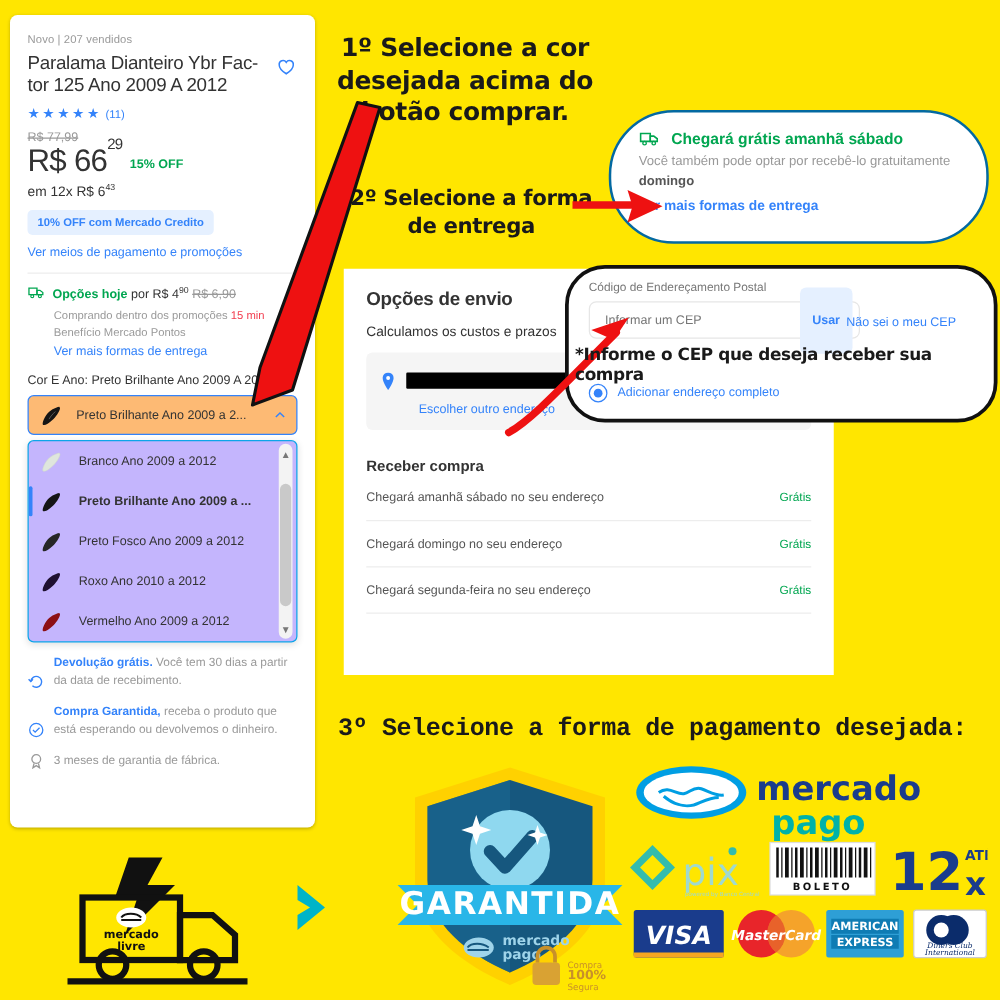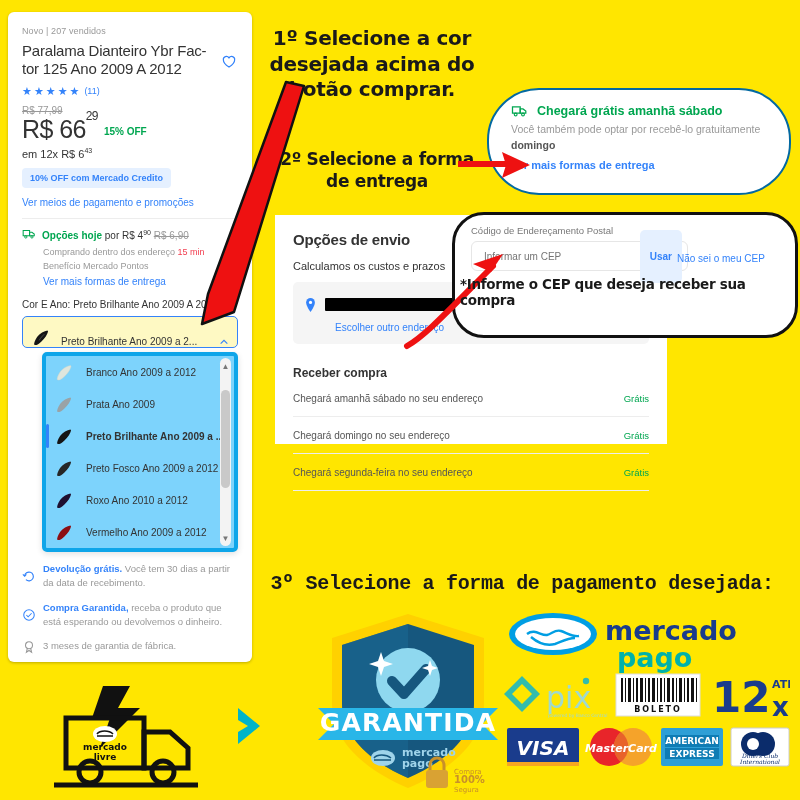--- a/index.html
+++ b/index.html
@@ -16,21 +16,21 @@
 
   
   #product-card{
     left:8px;top:12px;width:244px;height:650px;
     background:#fff;border-radius:6px;
     box-shadow:0 1px 3px rgba(0,0,0,.25);
     padding:0;overflow:hidden;
   }
   .pc-inner{padding:14px 14px 6px 14px;}
   .meta{font-size:9px;color:#999;letter-spacing:.1px;margin-bottom:6px;}
-  .title-row{display:flex;align-items:center;justify-content:space-between;}
+  .title-row{display:flex;align-items:flex-start;justify-content:space-between;}
   .title{font-size:15px;line-height:1.22;color:#333;font-weight:400;max-width:190px;letter-spacing:-.2px;}
   .heart{width:18px;height:18px;flex:0 0 18px;margin-top:2px;}
   .stars{display:flex;align-items:center;gap:2px;margin:7px 0 8px;}
   .star{color:#3483fa;font-size:11px;line-height:1;}
   .rev-count{font-size:9px;color:#3483fa;margin-left:3px;}
   .oldprice{font-size:10px;color:#999;text-decoration:line-through;}
   .price-row{display:flex;align-items:flex-start;gap:6px;margin-top:1px;}
   .price{font-size:25px;color:#333;font-weight:300;line-height:1;letter-spacing:-.6px;}
   .price sup{font-size:12px;top:-.7em;position:relative;}
   .off{font-size:10px;color:#00a650;font-weight:700;margin-top:9px;}
@@ -43,42 +43,42 @@
   .ship-line{display:flex;gap:6px;align-items:flex-start;}
   .ship-txt{font-size:10px;color:#333;line-height:1.45;}
   .ship-strong{color:#00a650;font-weight:700;}
   .ship-old{color:#999;text-decoration:line-through;}
   .ship-sub{font-size:9px;color:#999;line-height:1.5;}
   .orange{color:#f23d4f;}
   .attr-label{font-size:10px;color:#333;margin:12px 0 6px;white-space:nowrap;overflow:hidden;}
 
   
   .select-box{
-    border:1px solid #3483fa;border-radius:5px;height:30px;display:flex;align-items:flex-end;
-    padding:0 8px;gap:8px;background:#fef9c3;
+    border:1px solid #3483fa;border-radius:5px;height:30px;display:flex;align-items:center;
+    padding:0 8px;gap:8px;background:#fdba74;
   }
   .sel-text{font-size:10px;color:#333;flex:1;overflow:hidden;white-space:nowrap;}
   .chev{width:10px;height:10px;}
   .dropdown{
-    margin-top:4px;border:4px solid #0ea5e9;border-radius:5px;background:#7dd3fc;
-    box-shadow:0 2px 6px rgba(0,0,0,.12);position:relative;overflow:hidden;margin-left:20px;
+    margin-top:4px;border:1px solid #0ea5e9;border-radius:5px;background:#c4b5fd;
+    box-shadow:0 2px 6px rgba(0,0,0,.12);position:relative;overflow:hidden;
   }
   .opt{display:flex;align-items:center;gap:10px;height:32px;padding:0 10px 0 8px;position:relative;}
   .opt.sel{ }
   .opt.sel::before{content:"";position:absolute;left:0;top:4px;bottom:4px;width:3px;background:#3483fa;border-radius:2px;}
   .opt-txt{font-size:10px;color:#333;white-space:nowrap;overflow:hidden;}
   .opt.sel .opt-txt{font-weight:700;}
   .thumb{width:22px;height:20px;flex:0 0 22px;}
   .scrollbar{position:absolute;right:3px;top:2px;bottom:2px;width:11px;background:#f3f3f3;border-radius:6px;}
   .sb-thumb{position:absolute;left:1px;right:1px;top:32px;height:98px;background:#c9c9c9;border-radius:6px;}
   .sb-arrow{position:absolute;left:0;right:0;height:12px;display:flex;align-items:center;justify-content:center;font-size:8px;color:#777;}
   .sb-up{top:2px;} .sb-dn{bottom:2px;}
 
   
-  .benefit{display:flex;gap:7px;align-items:center;margin-top:10px;}
+  .benefit{display:flex;gap:7px;align-items:flex-end;margin-top:10px;}
   .ben-txt{font-size:9.5px;color:#999;line-height:1.5;}
   .ben-txt b{color:#3483fa;font-weight:700;}
   .ben-ico{width:14px;height:14px;flex:0 0 14px;margin-top:1px;}
 
   
   .anno{
     position:absolute;color:#1a1a1a;font-weight:700;text-align:center;
     font-family:"DejaVu Sans",sans-serif;letter-spacing:-.3px;
   }
   #anno-1{left:252px;top:26px;width:240px;font-size:20px;line-height:1.28;}
@@ -93,21 +93,21 @@
     border:2px solid #0369a1;border-radius:52px;
   }
   .db-inner{padding:14px 20px 0 22px;}
   .db-title{font-size:12.5px;font-weight:700;color:#00a650;}
   .db-sub{font-size:10.5px;color:#999;line-height:1.5;margin-top:4px;}
   .db-sub b{color:#555;}
   .db-link{font-size:11px;color:#3483fa;margin-top:5px;font-weight:600;}
 
   
   #shipping-panel{
-    left:275px;top:215px;width:392px;height:229px;background:#fff;
+    left:275px;top:215px;width:392px;height:325px;background:#fff;
   }
   .sp-pad{padding:16px 18px 0 18px;}
   .sp-title{font-size:15px;color:#333;font-weight:600;letter-spacing:-.2px;}
   .sp-sub{font-size:11px;color:#333;margin-top:12px;}
   .addr-box{margin-top:10px;background:#f5f5f5;border-radius:5px;height:62px;position:relative;}
   .pin{position:absolute;left:12px;top:16px;width:11px;height:14px;}
   .redacted{position:absolute;left:32px;top:16px;width:140px;height:13px;background:#000;border-radius:1px;}
   .addr-link{position:absolute;left:42px;top:40px;font-size:10px;color:#3483fa;}
   .rc-title{font-size:12px;color:#333;font-weight:700;margin-top:22px;}
   .rc-row{display:flex;justify-content:space-between;align-items:center;
@@ -196,21 +196,21 @@
           <path d="M13 7h4l4 3v3h-8z" fill="none" stroke="#00a650" stroke-width="1.8"></path>
           <circle cx="6.5" cy="15" r="2" fill="none" stroke="#00a650" stroke-width="1.6"></circle>
           <circle cx="17" cy="15" r="2" fill="none" stroke="#00a650" stroke-width="1.6"></circle>
         </svg>
         <div class="ship-txt">
           <b class="ship-strong">Opções hoje</b><span> por R$ 4</span><sup style="font-size:7px">90</sup>
           <span class="ship-old">R$ 6,90</span>
         </div>
       </div>
       <div class="ship-sub" style="margin-left:21px;margin-top:2px">
-        <span>Comprando dentro dos endereço </span><span class="orange">15 min</span>
+        <span>Comprando dentro dos promoções </span><span class="orange">15 min</span>
       </div>
       <div class="ship-sub" style="margin-left:21px">Benefício Mercado Pontos</div>
       <a class="link" style="margin-left:21px;margin-top:3px">Ver mais formas de entrega</a>
 
       <div class="attr-label">Cor E Ano: Preto Brilhante Ano 2009 A 201...</div>
 
       
       <div class="select-box">
         <svg class="thumb" viewBox="0 0 40 34">
           <path d="M30 5c-6 1-14 5-19 12-4 6-6 12-5 14 2 2 8-1 13-6 6-5 11-13 12-18z" fill="#151515"></path>
@@ -222,26 +222,20 @@
         </svg>
       </div>
 
       
       <div class="dropdown">
         <div class="opt">
           <svg class="thumb" viewBox="0 0 40 34">
               <path d="M30 5c-6 1-14 5-19 12-4 6-6 12-5 14 2 2 8-1 13-6 6-5 11-13 12-18z" fill="#dfe6dd" stroke="#cfd8cd" stroke-width=".8"></path>
             </svg>
           <span class="opt-txt">Branco Ano 2009 a 2012</span>
-        </div>
-        <div class="opt">
-          <svg class="thumb" viewBox="0 0 40 34">
-              <path d="M30 5c-6 1-14 5-19 12-4 6-6 12-5 14 2 2 8-1 13-6 6-5 11-13 12-18z" fill="#9aa3a6"></path>
-            </svg>
-          <span class="opt-txt">Prata Ano 2009</span>
         </div>
         <div class="opt sel">
           <svg class="thumb" viewBox="0 0 40 34">
               <path d="M30 5c-6 1-14 5-19 12-4 6-6 12-5 14 2 2 8-1 13-6 6-5 11-13 12-18z" fill="#151515"></path>
             </svg>
           <span class="opt-txt">Preto Brilhante Ano 2009 a ...</span>
         </div>
         <div class="opt">
           <svg class="thumb" viewBox="0 0 40 34">
               <path d="M30 5c-6 1-14 5-19 12-4 6-6 12-5 14 2 2 8-1 13-6 6-5 11-13 12-18z" fill="#262626"></path>
@@ -367,20 +361,24 @@
 
   <div class="abs" id="cep-panel">
     <div class="cep-pad" style="position:relative">
       <div class="cep-label">Código de Endereçamento Postal</div>
       <div class="cep-field">
         <input class="cep-input" type="text" placeholder="Informar um CEP" style="">
         <button class="usar-btn">Usar</button>
       </div>
       <a class="cep-nosei">Não sei o meu CEP</a>
 
+      <div class="radio-row">
+        <span class="radio"></span>
+        <span class="radio-lbl">Adicionar endereço completo</span>
+      </div>
     </div>
   </div>
 
   <svg class="arrow" style="left:395px;top:250px;width:110px;height:100px;" viewBox="0 0 110 100">
     <path d="M12 96 C 30 86, 52 62, 98 16" stroke="#ee1111" stroke-width="6" fill="none" stroke-linecap="round"></path>
     <path d="M108 4 L78 14 L96 22 Z" fill="#ee1111"></path>
   </svg>
 
   <svg class="abs" id="truck" viewBox="0 0 215 120">
     <path d="M55 30 L82 30 L70 52 L92 52 L52 92 L62 62 L44 62 Z" fill="#111" transform="translate(0,-16) scale(1)"></path>

